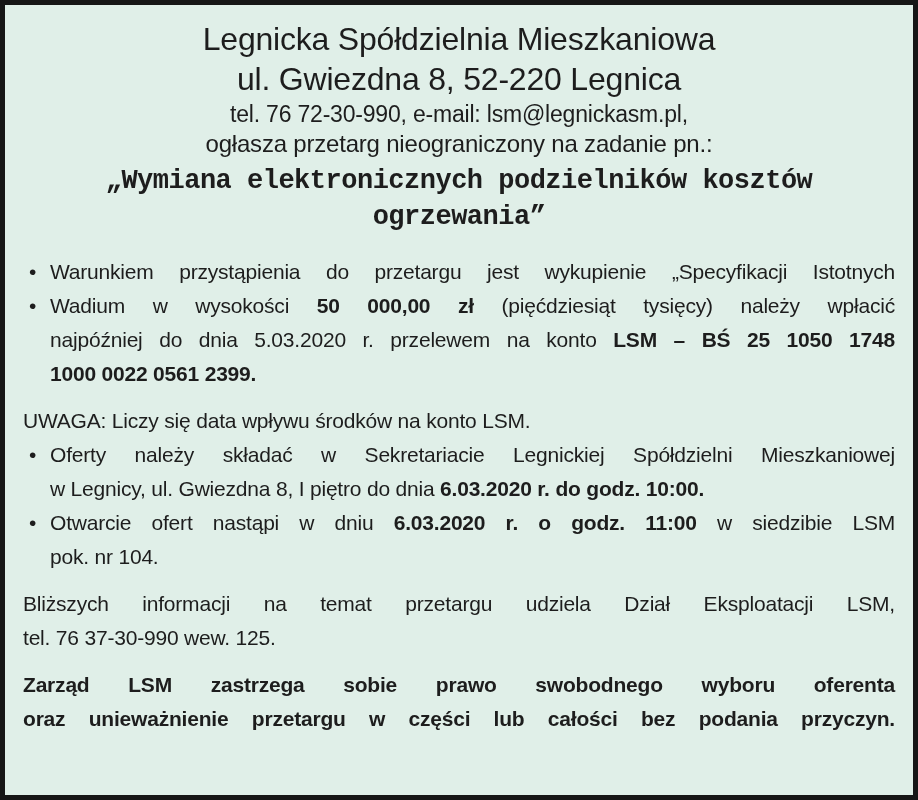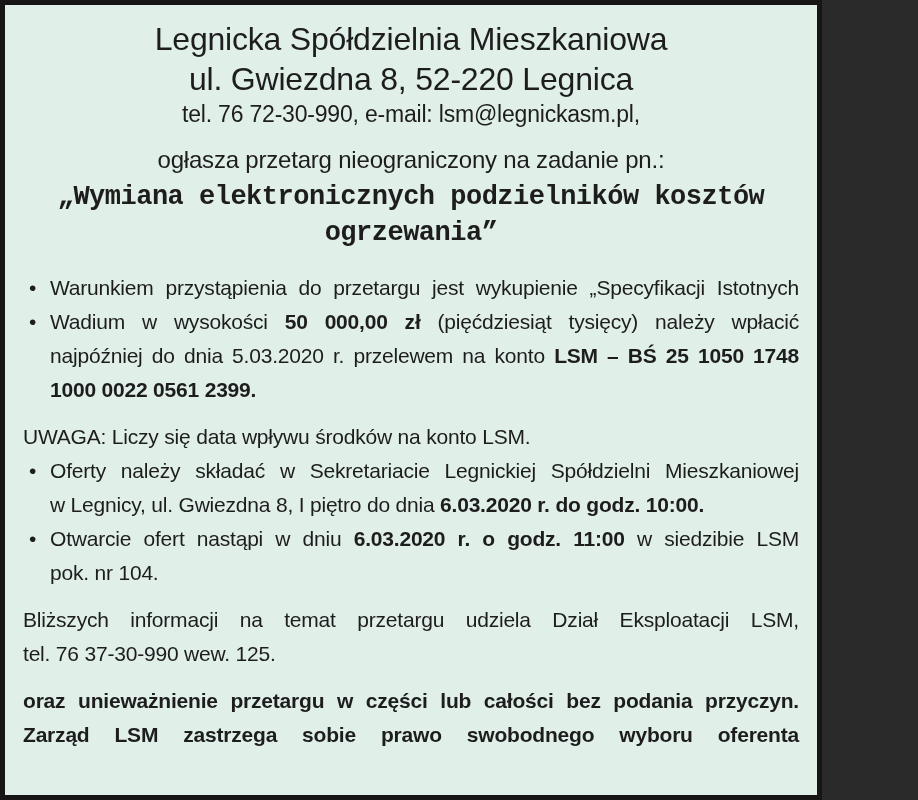--- a/index.html
+++ b/index.html
@@ -7,37 +7,37 @@
     --border:#161616;
     --ink:#1d1d1d;
   }
   *{margin:0;padding:0;box-sizing:border-box;}
   html,body{background:#2a2a2a;}
   body{
     font-family:"Liberation Sans","DejaVu Sans",sans-serif;
     width:918px;height:800px;overflow:hidden;
   }
   .notice{
-    width:822px;height:800px;
+    width:918px;height:800px;
     background:var(--bg);
     border:5px solid var(--border);
     color:var(--ink);
     padding:14px 18px 10px 18px;
     letter-spacing:-0.2px;
   }
   
   .header{text-align:center;}
   .org-name,.org-address{
     font-size:32px;line-height:40px;font-weight:normal;
   }
   .org-contact{
     font-size:23px;line-height:29px;margin-top:1px;
   }
   .intro{
-    font-size:24px;line-height:30px;margin-top:16px;
+    font-size:24px;line-height:30px;
   }
   .tender-title{
     font-size:27px;line-height:36px;font-weight:bold;margin-top:4px;
     letter-spacing:-0.5px;
     font-family:Liberation Mono, monospace;
   }
   
   .body-block{margin-top:20px;font-size:21px;line-height:34px;}
   .para{display:flex;align-items:flex-start;}
   .para.gap{margin-top:13px;}
@@ -100,18 +100,18 @@
         </div>
       </div>
       <div class="para gap">
         <div class="lines">
           <div class="line justify"><span>Bliższych informacji na temat przetargu udziela Dział Eksploatacji LSM,</span></div>
           <div class="line"><span>tel. 76 37-30-990 wew. 125.</span></div>
         </div>
       </div>
       <div class="para gap">
         <div class="lines">
+          <div class="line justify"><span class="bold">Zarząd LSM zastrzega sobie prawo swobodnego wyboru oferenta</span></div>
           <div class="line justify"><span class="bold">oraz unieważnienie przetargu w części lub całości bez podania przyczyn.</span></div>
-          <div class="line justify"><span class="bold">Zarząd LSM zastrzega sobie prawo swobodnego wyboru oferenta</span></div>
         </div>
       </div>
     </div>
 </div>
 
 </body></html>

